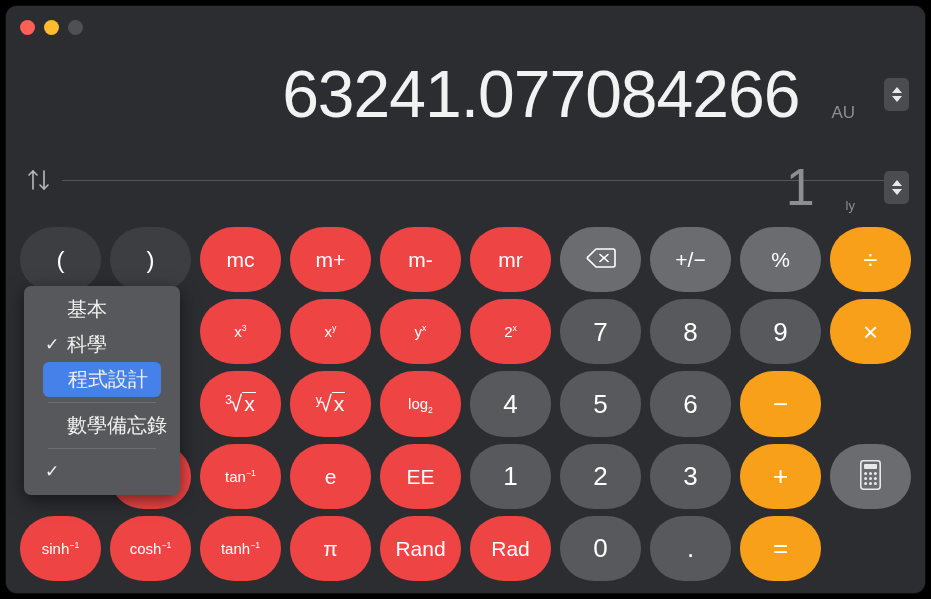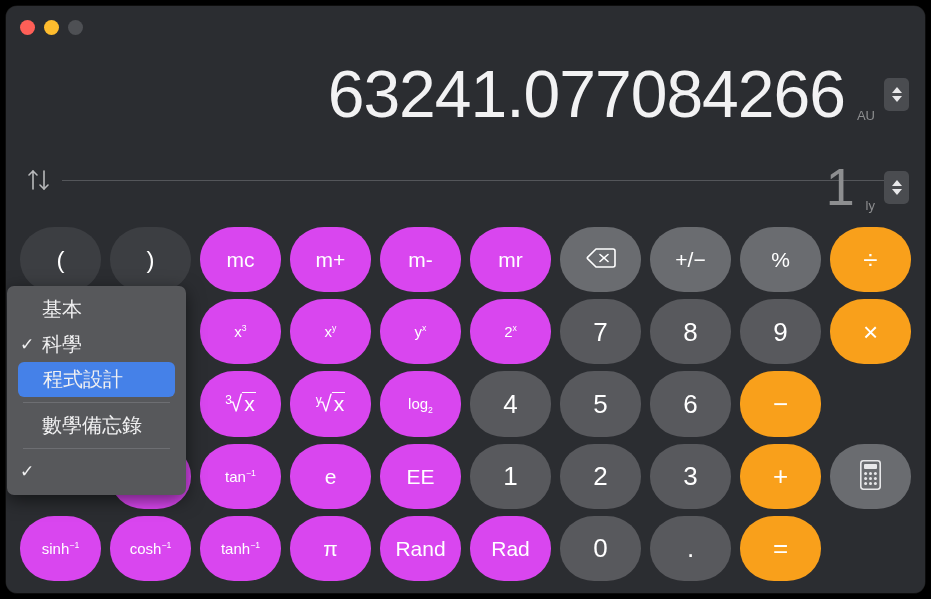--- a/index.html
+++ b/index.html
@@ -67,20 +67,21 @@
     height: 1px;
     background: #54565a;
   }
 
   .value-row {
     position: absolute;
     right: 16px;
     display: flex;
     align-items: center;
     justify-content: flex-end;
+    gap: 20px;
   }
   #row-top    { top: 6px;  height: 76px; }
   #row-bottom { top: 104px; height: 66px; }
 
   #primary-value {
     font-size: 66px;
     font-weight: 300;
     color: #f2f2f3;
     letter-spacing: -1px;
     line-height: 1;
@@ -88,21 +89,21 @@
   }
   #secondary-value {
     font-size: 52px;
     font-weight: 300;
     color: #8d8e90;
     letter-spacing: -1px;
     line-height: 1;
     white-space: nowrap;
   }
   .unit-label {
-    font-size: 13px;
+    font-size: 17px;
     font-weight: 400;
     color: #8d8e90;
     margin-left: 12px;
     margin-right: 9px;
     align-self: flex-end;
     padding-bottom: 9px;
   }
   #row-bottom .unit-label { font-size: 13px; padding-bottom: 7px; }
 
   .stepper {
@@ -143,21 +144,21 @@
     display: flex;
     align-items: center;
     justify-content: center;
     color: #ffffff;
     font-size: 21px;
     font-weight: 400;
     user-select: none;
     position: relative;
     line-height: 1;
   }
-  .key.func   { background: #d946ef; }
+  .key.func   { background: #ef4444; }
   .key.light  { background: #6a6c70; }
   .key.num    { background: #58595d; }
   .key.accent { background: #f9a01b; font-size: 26px; }
   .key.paren  { background: #3c3e42; font-size: 24px; }
   .key.digit  { font-size: 26px; font-weight: 400; }
 
   .key sup { font-size: 0.58em; vertical-align: super; line-height: 0; }
   .key sub { font-size: 0.58em; vertical-align: sub; line-height: 0; }
   .key .sm { font-size: 15px; }
 
@@ -165,26 +166,26 @@
   .delete-icon { width: 30px; height: 22px; }
   .calc-icon   { width: 21px; height: 30px; }
 
   .radical { display: inline-flex; align-items: baseline; font-size: 21px; }
   .radical .idx { font-size: 12px; position: relative; top: -7px; margin-right: -2px; }
   .radical .bar { border-top: 1.3px solid #fff; padding: 0 1px 0 2px; }
 
   
   #mode-menu {
     position: absolute;
-    left: 1px;
+    left: 18px;
     top: 280px;
-    width: 179px;
+    width: 156px;
     background: #57585b;
     border-radius: 7px;
-    padding: 6px 4px;
+    padding: 6px 12px;
     box-shadow: 0 5px 18px rgba(0,0,0,0.55);
     z-index: 30;
   }
   .menu-item {
     height: 35px;
     display: flex;
     align-items: center;
     padding: 0 8px 0 9px;
     color: #f0f0f1;
     font-size: 20px;

